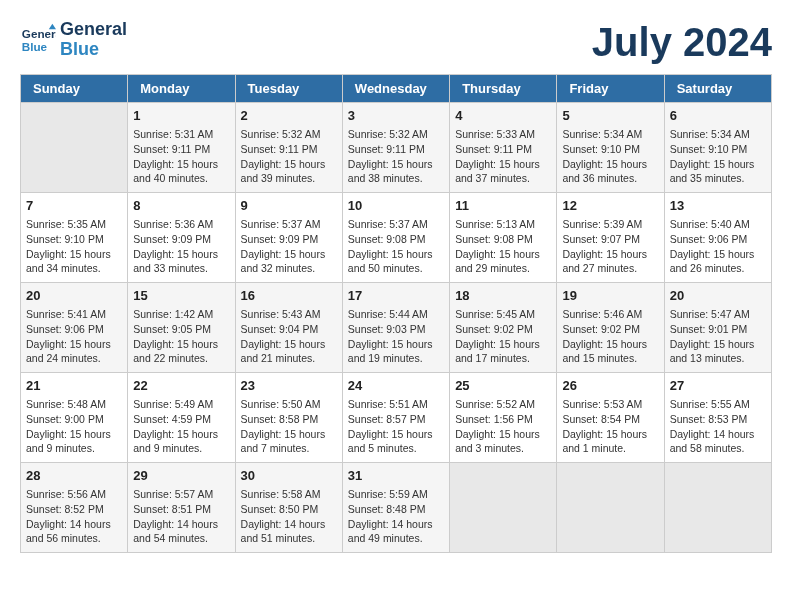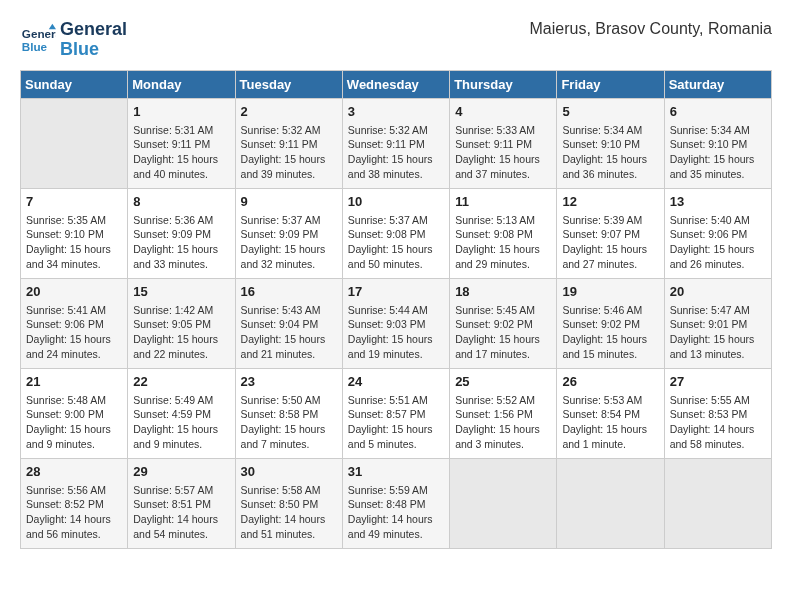--- a/index.html
+++ b/index.html
@@ -48,21 +48,21 @@
       color: #333;
     }
     table {
       width: 100%;
       border-collapse: collapse;
       font-size: 11px;
     }
     thead tr th {
       background-color: #2e6da4;
       color: #fff;
-      padding: 6px 4px;
+      padding: 6px 12px;
       text-align: left;
       font-size: 13px;
       font-weight: bold;
       border: 1px solid #ccc;
     }
     tbody tr td {
       border: 1px solid #ccc;
       vertical-align: top;
       padding: 4px 5px;
       height: 90px;
@@ -98,21 +98,21 @@
       <text x="2" y="18" font-size="13" font-weight="bold" fill="#1a3a5c" font-family="Arial">General</text>
       <text x="2" y="32" font-size="13" font-weight="bold" fill="#2e86c1" font-family="Arial">Blue</text>
       <polygon points="32,8 40,8 36,2" fill="#2e86c1"></polygon>
     </svg>
     <div style="display:flex;flex-direction:column;justify-content:center;">
       <span class="logo-text">General</span>
       <span class="logo-text logo-blue" style="color:#2e86c1;">Blue</span>
     </div>
   </div>
   <div class="title-area">
-    <div class="location-title">Maierus, Brasov County, Romania</div>
+    <div class="month-title">July 2024</div>
   </div>
 </div>
 
 <table>
   <thead>
     <tr>
     <th>Sunday</th>
         <th>Monday</th>
         <th>Tuesday</th>
         <th>Wednesday</th>

